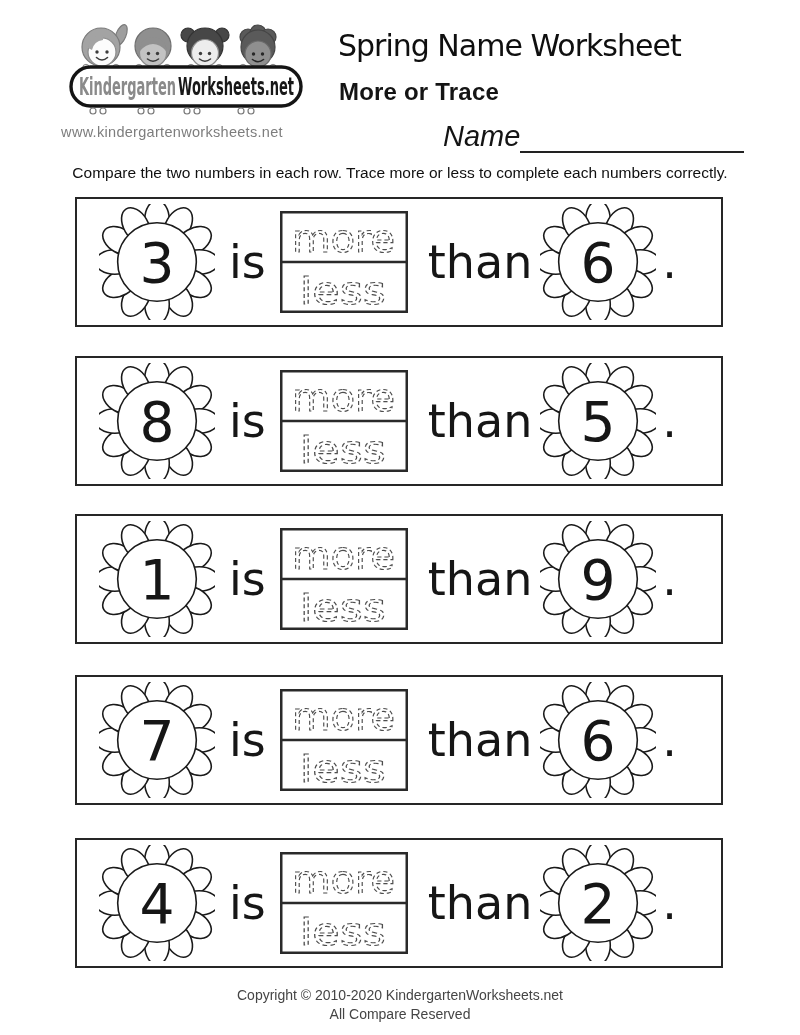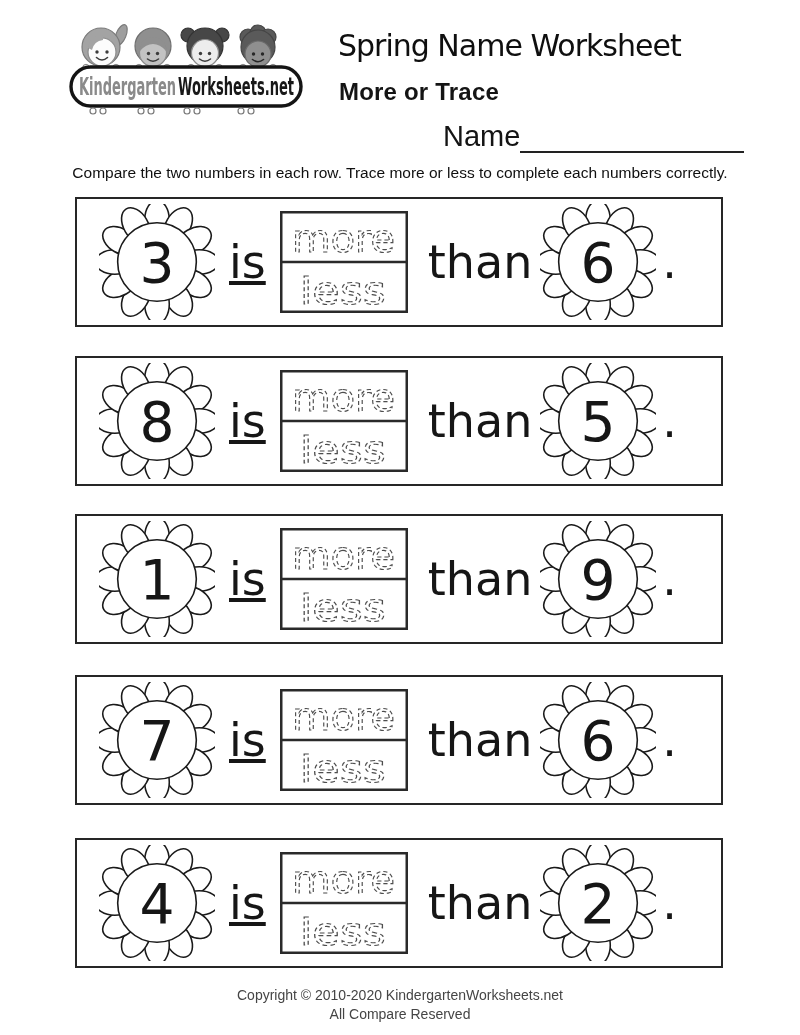--- a/index.html
+++ b/index.html
@@ -10,41 +10,41 @@
   .logo-art { position:absolute; left:36px; top:14px; width:272px; height:108px; }
   .sign-text { font-family:"DejaVu Sans", sans-serif; font-weight:bold; }
   .logo-url { position:absolute; left:36px; top:124px; width:272px; text-align:center;
               font-size:14.5px; color:#7d7d7d; letter-spacing:.3px; }
 
   
   .page-title { position:absolute; left:338px; top:28px; font-family:"DejaVu Sans", sans-serif;
                 font-size:30px; font-weight:400; letter-spacing:-1px; color:#0f0f0f; }
   .page-subtitle { position:absolute; left:339px; top:78px; font-size:24px; font-weight:700;
                    color:#141414; letter-spacing:.2px; }
-  .name-row { position:absolute; left:443px; top:120px; font-size:29px; color:#141414; }
+  .name-row { position:absolute; left:443px; top:120px; font-size:29px; color:#141414;font-style:italic; }
   .name-line { display:inline-block; width:224px; height:1.0em; border-bottom:2px solid #222;
                vertical-align:bottom; }
 
   .instructions { position:absolute; left:0; top:164px; width:800px; text-align:center;
                   font-size:15.5px; color:#101010; }
 
   
   .rows { position:absolute; left:75px; top:197px; width:648px; }
   .row { height:130px; border:2px solid #262626; background:#fff; display:flex;
          align-items:center; padding-left:22px; }
   .row:nth-child(1) { margin-bottom:29px; }
   .row:nth-child(2) { margin-bottom:28px; }
   .row:nth-child(3) { margin-bottom:31px; }
   .row:nth-child(4) { margin-bottom:33px; }
 
   .flower { width:116px; height:116px; flex:none; }
   .flower-num { font-family:"DejaVu Sans", sans-serif; font-size:56px; fill:#161616;
                 text-anchor:middle; }
   .word { font-family:"DejaVu Sans", sans-serif; font-size:46px; color:#161616; line-height:1; }
-  .word-is { margin-left:14px;text-decoration:underline; }
+  .word-is { margin-left:14px; }
   .trace-box { width:128px; height:102px; margin-left:14px; flex:none; }
   .trace-text { font-family:"DejaVu Sans", sans-serif; font-size:38px; fill:none;
                 stroke:#4d4d4d; stroke-width:1.1; stroke-dasharray:4 2.8; }
   .word-than { margin-left:20px; }
   .flower-right { margin-left:8px; }
   .word-period { margin-left:6px; }
 
   
   .footer { position:absolute; left:0; top:986px; width:800px; text-align:center;
             color:#454545; font-size:14px; line-height:1.35; }
@@ -144,20 +144,21 @@
       <circle cx="57" cy="97" r="3"></circle>
         <circle cx="67" cy="97" r="3"></circle>
       <circle cx="105" cy="97" r="3"></circle>
         <circle cx="115" cy="97" r="3"></circle>
       <circle cx="151" cy="97" r="3"></circle>
         <circle cx="161" cy="97" r="3"></circle>
       <circle cx="205" cy="97" r="3"></circle>
         <circle cx="215" cy="97" r="3"></circle>
     </g>
   </svg>
+  <div class="logo-url">www.kindergartenworksheets.net</div>
 
   <h1 class="page-title">Spring Name Worksheet</h1>
   <h2 class="page-subtitle">More or Trace</h2>
   <div class="name-row">
     <span>Name</span><span class="name-line"></span>
   </div>
 
   <p class="instructions">Compare the two numbers in each row. Trace more or less to complete each numbers correctly.</p>
 
   <main class="rows">

